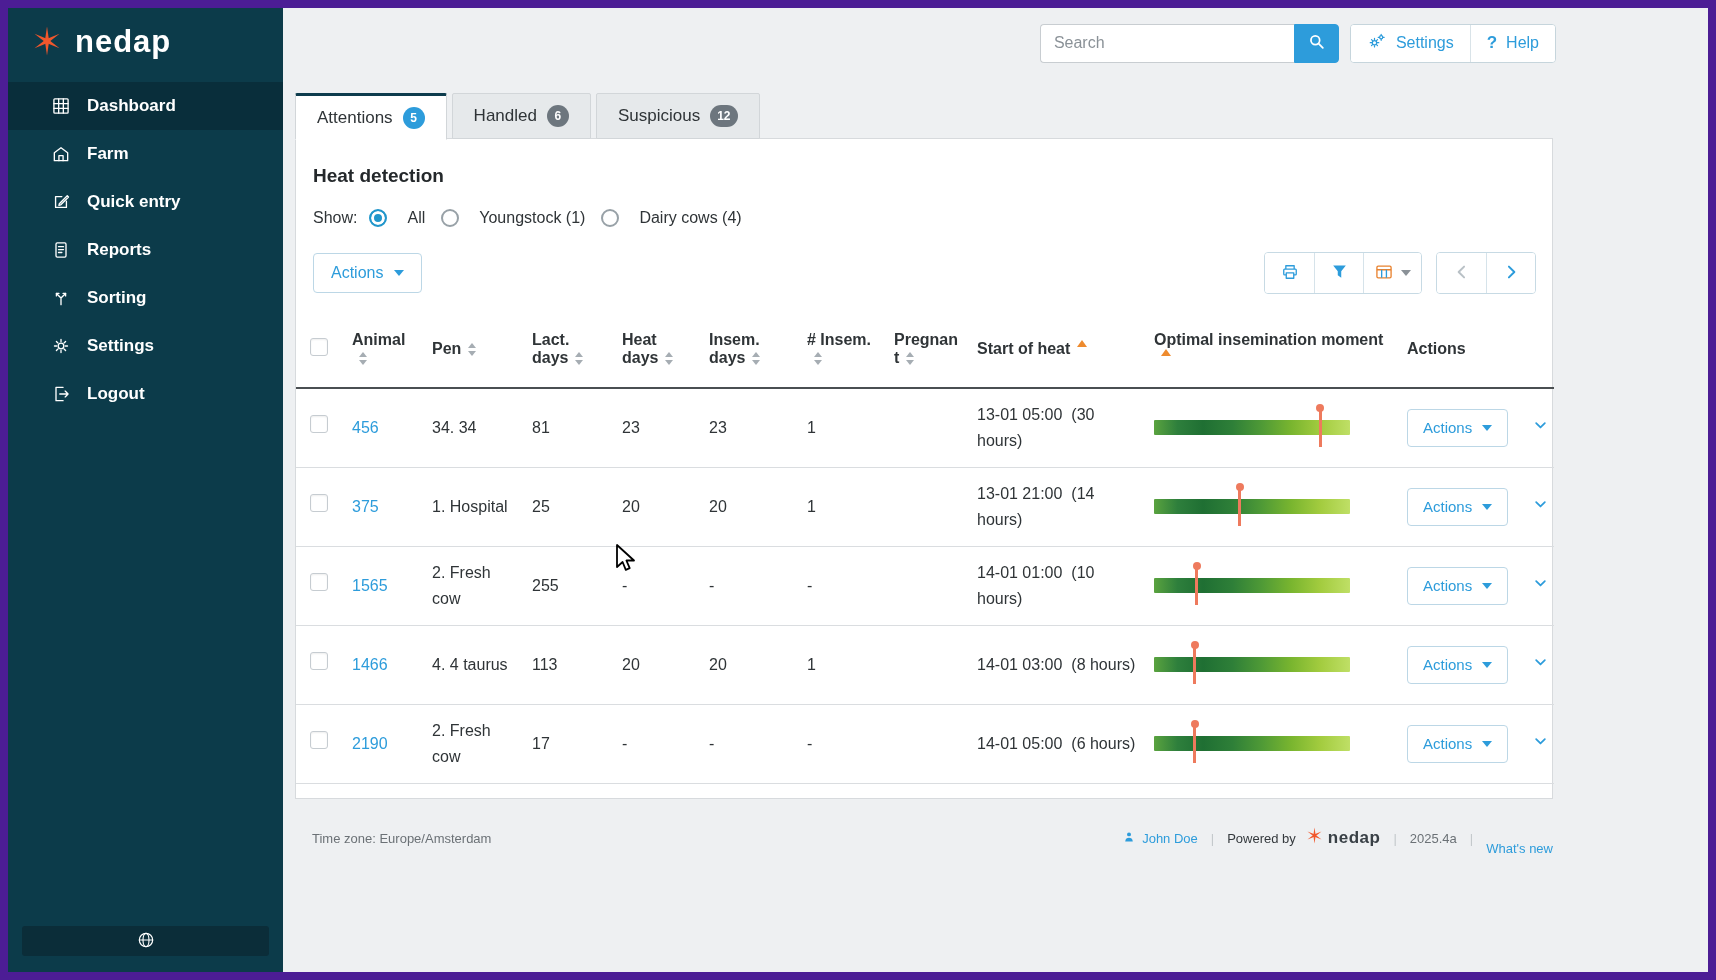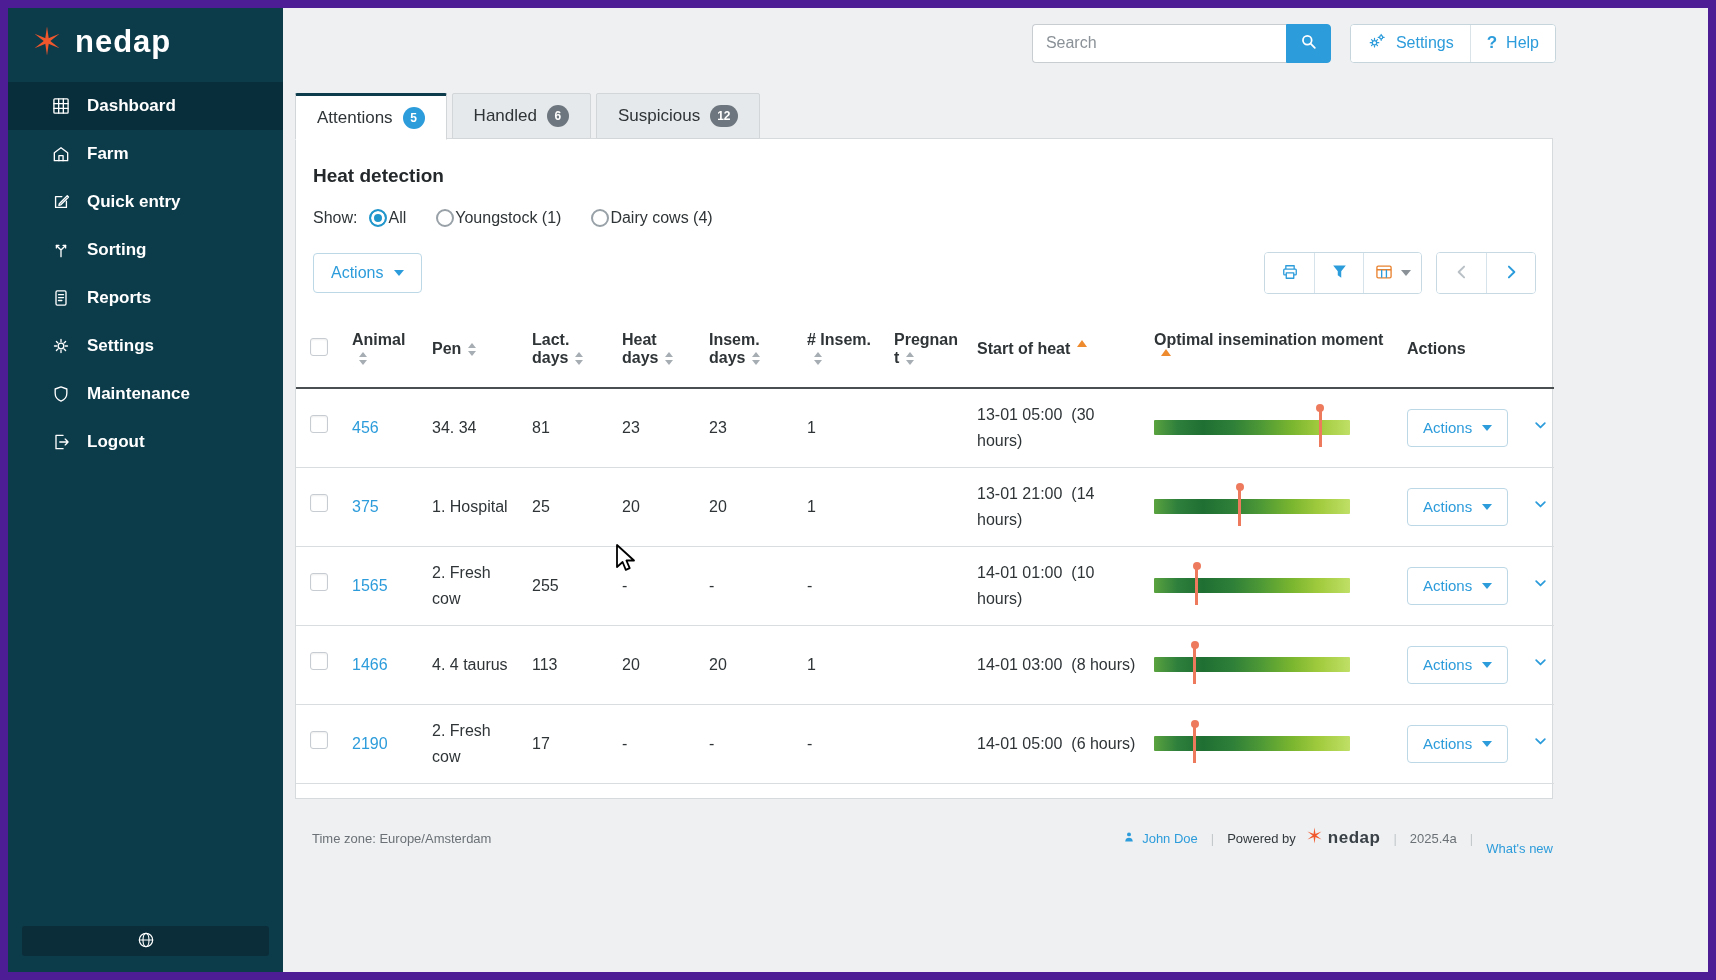--- a/index.html
+++ b/index.html
@@ -22,21 +22,21 @@
   .nicon { width:20px; height:20px; fill:none; stroke:#fff; stroke-width:1.6;
            stroke-linecap:round; stroke-linejoin:round; }
   .sidebar-spacer { flex:1; }
   .globe-btn { margin:0 14px 16px 14px; height:30px; background:#0b2d39; border:none;
                border-radius:3px; display:flex; align-items:center; justify-content:center; cursor:pointer; }
 
   
   .main { flex:1; position:relative; padding-left:12px; }
 
   .topbar { width:1261px; display:flex; justify-content:flex-end; align-items:center;
-            gap:19px; margin-top:14px; height:42px; }
+            gap:11px; margin-top:14px; height:42px; }
   .search { display:flex; }
   .search input { width:254px; height:39px; border:1px solid #c8cdd1; border-right:none;
                   border-radius:4px 0 0 4px; padding:0 13px; font-size:16px; color:#333;
                   outline:none; background:#fff; font-family:inherit; }
   .search input::placeholder { color:#8a9197; }
   .search-btn { width:45px; height:39px; background:#2d9cdb; border:1px solid #2d9cdb;
                 border-radius:0 4px 4px 0; display:flex; align-items:center; justify-content:center; cursor:pointer; }
   .sh { display:flex; border:1px solid #c6d5dc; border-radius:4px; overflow:hidden;
         background:#fff; height:39px; }
   .sh button { display:flex; align-items:center; gap:9px; padding:0 16px; background:#fff;
@@ -56,21 +56,21 @@
            justify-content:center; padding:0 7px; }
   .badge.blue { background:#2d9cdb; }
 
   
   .panel { width:1258px; background:#fff; border:1px solid #d7dadd; margin-top:-1px;
            padding-bottom:14px; }
   .section-title { margin:26px 0 0 17px; font-size:19px; font-weight:bold; color:#24282b; }
 
   .show-row { display:flex; align-items:center; margin:22px 0 0 17px; font-size:16px; color:#2f3437; }
   .show-label { margin-right:12px; }
-  .filter-opt { display:flex; align-items:center; gap:1px; margin-right:30px; cursor:pointer; }
+  .filter-opt { display:flex; align-items:center; gap:20px; margin-right:16px; cursor:pointer; }
   .radio { width:18px; height:18px; border-radius:50%; border:2px solid #98a1a7; background:#fff; }
   .radio.selected { border:2px solid #2196cb; background:#2196cb; box-shadow:inset 0 0 0 3px #fff; }
 
   .toolbar-row { display:flex; justify-content:space-between; align-items:center; margin:25px 16px 0 17px; }
   .btn-outline { display:inline-flex; align-items:center; gap:11px; padding:0 17px; height:40px;
                  background:#fff; border:1px solid #bcd7e6; border-radius:4px; color:#2d9cdb;
                  font-size:16px; cursor:pointer; font-family:inherit; }
   .caret-down { width:0; height:0; border-left:5px solid transparent; border-right:5px solid transparent;
                 border-top:6px solid #2d9cdb; display:inline-block; }
   .caret-down.gray { border-top-color:#8a9197; }
@@ -168,52 +168,44 @@
           <svg class="nicon" viewBox="0 0 24 24">
               <path d="M13 5.5H5.5V18.5H18.5V11"></path>
               <path d="M10 14L19.5 4.5L21 6L11.5 15.5L9.5 16Z"></path>
             </svg>
         </span>
         <span class="nav-label">Quick entry</span>
       </div>
       <div class="nav-item">
         <span class="nav-icon">
           <svg class="nicon" viewBox="0 0 24 24">
+              <rect x="6" y="3.5" width="12" height="17" rx="1.5"></rect>
+              <path d="M9 8H15M9 11.5H15M9 15H13"></path>
+            </svg>
+        </span>
+        <span class="nav-label">Reports</span>
+      </div>
+      <div class="nav-item">
+        <span class="nav-icon">
+          <svg class="nicon" viewBox="0 0 24 24">
               <path d="M12 20V12M12 12L6.5 6.5M12 12L17.5 6.5"></path>
               <path d="M6.5 9.5L6.5 6.5L9.5 6.5"></path>
               <path d="M14.5 6.5L17.5 6.5L17.5 9.5"></path>
             </svg>
         </span>
         <span class="nav-label">Sorting</span>
       </div>
       <div class="nav-item">
         <span class="nav-icon">
           <svg class="nicon" viewBox="0 0 24 24">
-              <rect x="6" y="3.5" width="12" height="17" rx="1.5"></rect>
-              <path d="M9 8H15M9 11.5H15M9 15H13"></path>
-            </svg>
-        </span>
-        <span class="nav-label">Reports</span>
-      </div>
-      <div class="nav-item">
-        <span class="nav-icon">
-          <svg class="nicon" viewBox="0 0 24 24">
               <circle cx="12" cy="12" r="3.4"></circle>
               <path d="M12 4.2V6.8M12 17.2V19.8M19.8 12H17.2M6.8 12H4.2M17.5 6.5L15.7 8.3M8.3 15.7L6.5 17.5M17.5 17.5L15.7 15.7M8.3 8.3L6.5 6.5"></path>
             </svg>
         </span>
         <span class="nav-label">Settings</span>
-      </div>
-      <div class="nav-item">
-        <span class="nav-icon">
-          <svg class="nicon" viewBox="0 0 24 24">
-              <path d="M12 3.5L19 6V11C19 15.8 16.2 18.8 12 20.5C7.8 18.8 5 15.8 5 11V6Z"></path>
-            </svg>
-        </span>
-        <span class="nav-label">Maintenance</span>
       </div>
       <div class="nav-item">
         <span class="nav-icon">
           <svg class="nicon" viewBox="0 0 24 24">
               <path d="M14.5 4H6V20H14.5"></path>
               <path d="M10.5 12H20.5M20.5 12L17 8.5M20.5 12L17 15.5"></path>
             </svg>
         </span>
         <span class="nav-label">Logout</span>
       </div>

